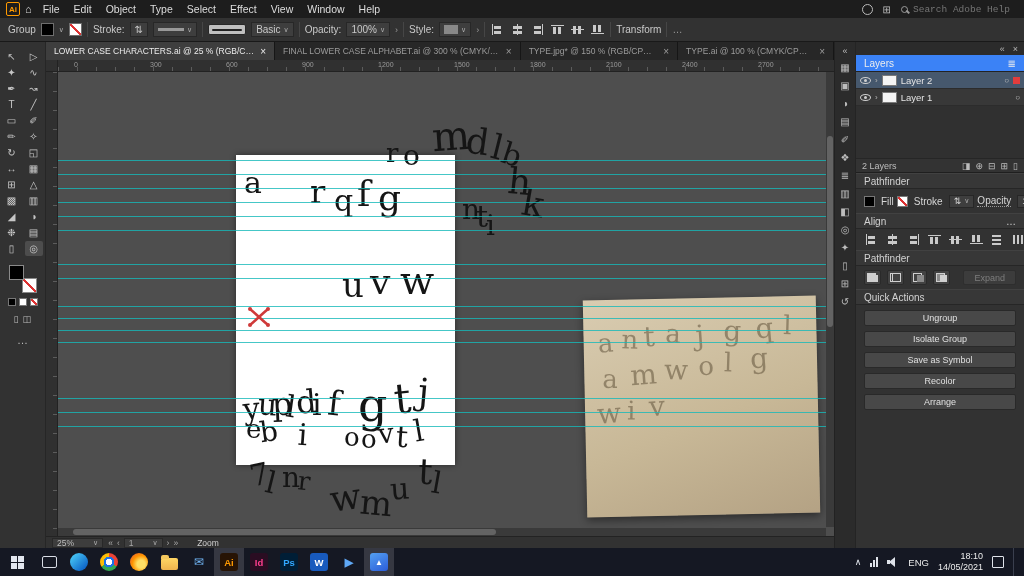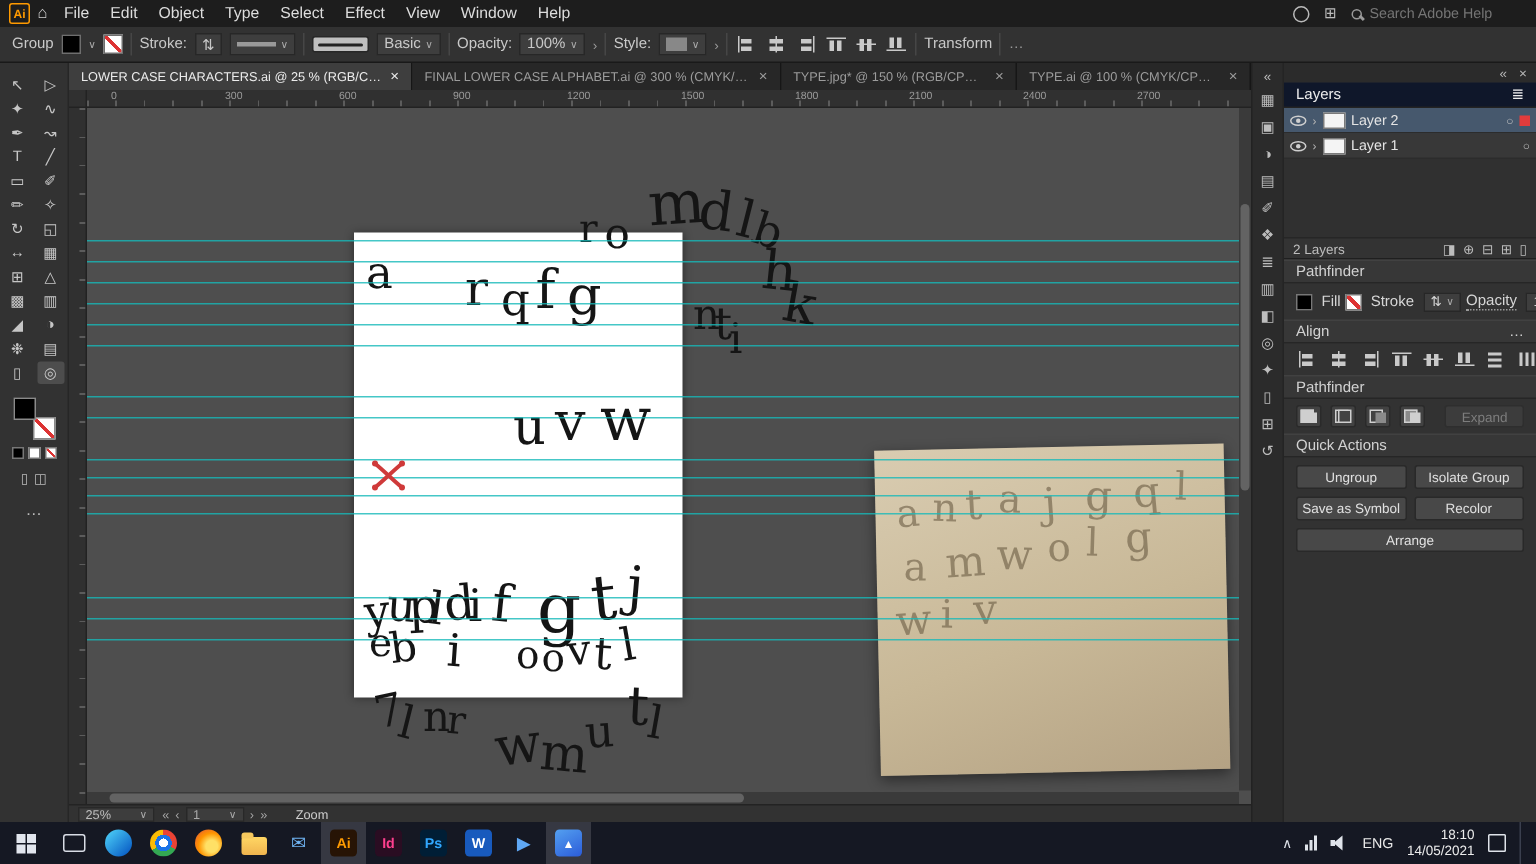--- a/index.html
+++ b/index.html
@@ -11,21 +11,21 @@
   .ai-logo{width:14px;height:14px;border:1px solid #ff9a00;color:#ff9a00;font-size:8px;font-weight:bold;display:flex;align-items:center;justify-content:center;border-radius:2px;margin-right:5px}
   .home-ic{color:#cfcfcf;margin-right:4px;font-size:11px}
   #menu-items{display:flex}
   .menu-item{padding:0 7px;color:#ddd;cursor:default}
   #menubar-right{margin-left:auto;display:flex;align-items:center;gap:10px}
   .round-user{width:11px;height:11px;border:1px solid #bbb;border-radius:50%}
   .mb-glyph{color:#bbb;font-size:10px}
   .mb-search{display:flex;align-items:center;gap:5px;color:#9a9a9a}
   .mag{width:7px;height:7px;border:1.5px solid #9a9a9a;border-radius:50%;position:relative;flex:none}
   .mag::after{content:"";position:absolute;width:4px;height:1.5px;background:#9a9a9a;transform:rotate(45deg);right:-3px;bottom:-1px}
-  .mb-search input{background:transparent;border:0;outline:0;color:#9a9a9a;font-size:9.5px;width:105px;font-family:Liberation Sans, sans-serif}
+  .mb-search input{background:transparent;border:0;outline:0;color:#9a9a9a;font-size:9.5px;width:105px;font-family:Liberation Mono, monospace}
 
   
   #controlbar{position:absolute;top:18px;left:0;right:0;height:24px;background:#323232;border-bottom:1px solid #191919;display:flex;align-items:center;gap:5px;padding:0 8px;font-size:10px;color:#c9c9c9;z-index:19}
   .cb-sep{width:1px;height:15px;background:#464646;flex:none}
   .swatch{width:13px;height:13px;border:1px solid #6e6e6e;flex:none}
   .swatch.black{background:#000}
   .swatch.none{background-color:#fff;background-image:linear-gradient(45deg,transparent 43%,#d33 43% 57%,transparent 57%)}
   .dd{display:flex;align-items:center;gap:3px;background:#3e3e3e;border:1px solid #272727;padding:0 4px;height:15px;flex:none}
   .dd-arrow{font-size:7px;color:#aaa}
   .chev{color:#999;font-size:9px}
@@ -84,21 +84,21 @@
 
   
   #panel-strip{width:21px;background:#2b2b2b;border-left:1px solid #222;display:flex;flex-direction:column;align-items:center;padding-top:4px;gap:7px;flex:none}
   .strip-collapse{color:#bdbdbd;font-size:9px}
   #panel-strip-icons{display:flex;flex-direction:column;gap:8px;align-items:center}
   .strip-icon{color:#bdbdbd;font-size:10px;line-height:1}
 
   
   #panels{width:169px;background:#323232;border-left:1px solid #242424;display:flex;flex-direction:column;font-size:10px;flex:none;overflow:hidden}
   .panels-top{height:13px;background:#2b2b2b;display:flex;justify-content:flex-end;align-items:center;gap:8px;padding:0 6px;color:#b5b5b5;font-size:9px;flex:none}
-  .layers-tab{height:17px;background:#0f172a;display:flex;align-items:center;justify-content:space-between;padding:0 8px;color:#ededed;border-bottom:1px solid #232323;flex:none}
+  .layers-tab{height:17px;background:#3b82f6;display:flex;align-items:center;justify-content:space-between;padding:0 8px;color:#ededed;border-bottom:1px solid #232323;flex:none}
   .layer-row{height:17px;display:flex;align-items:center;gap:4px;padding:0 4px;border-bottom:1px solid #2c2c2c;background:#383838;flex:none}
   .layer-row.selected{background:#46586d}
   .eye{width:11px;height:7px;border:1px solid #cfcfcf;border-radius:50%;position:relative;flex:none}
   .eye::after{content:"";position:absolute;left:3px;top:1px;width:3px;height:3px;border-radius:50%;background:#cfcfcf}
   .lr-chev{color:#b5b5b5;font-size:8px}
   .layer-thumb{width:15px;height:11px;background:#f4f4f4;border:1px solid #7a7a7a;flex:none}
   .layer-label{flex:1;color:#e4e4e4;font-size:9.5px}
   .target{color:#c4c4c4;font-size:8px}
   .layer-chip{width:7px;height:7px;background:#e23c3c;flex:none}
   .layers-empty{height:52px;background:#303030;flex:none}
@@ -135,21 +135,21 @@
 
   .pficon{position:relative;width:17px;height:15px;background:#424242;border:1px solid #2a2a2a;border-radius:2px;flex:none}
   .pficon::before{content:"";position:absolute;left:2px;top:2px;width:7px;height:7px;border:1px solid #cfcfcf}
   .pficon::after{content:"";position:absolute;right:2px;bottom:2px;width:7px;height:7px;background:#cfcfcf}
   .pf-unite::before{background:#cfcfcf}
   .pf-minus::after{background:#424242;border:1px solid #cfcfcf}
   .pf-intersect::after{background:#8a8a8a}
   .pf-exclude::before{background:#8a8a8a}
   .expand-btn{margin-left:auto;height:15px;background:#3c3c3c;border:1px solid #2e2e2e;color:#7d7d7d;border-radius:2px;padding:0 10px;display:flex;align-items:center;font-size:9px}
 
-  .qa-grid{display:grid;grid-template-columns:1fr 1fr;gap:5px;padding:5px 8px 2px}
+  .qa-grid{display:grid;grid-template-columns:1fr;gap:5px;padding:5px 8px 2px}
   .qa-btn{height:16px;background:#484848;border:1px solid #292929;border-radius:2px;display:flex;align-items:center;justify-content:center;color:#e0e0e0;font-size:9px;padding:0 3px;white-space:nowrap;overflow:hidden}
   .qa-full{grid-column:1 / -1}
   .qa-ge{display:flex;gap:3px;padding:3px 8px 6px}
   .qa-ge .qa-btn{flex:1}
   .qa-chev{width:15px;height:16px;background:#484848;border:1px solid #292929;border-radius:2px;display:flex;align-items:center;justify-content:center;color:#ccc;font-size:7px}
   .panel-fill{flex:1;background:#323232}
 
   
   #taskbar{position:absolute;left:0;right:0;bottom:0;height:28px;background:#151823;display:flex;align-items:center;z-index:30}
   .tb-start{width:34px;height:100%;display:flex;align-items:center;justify-content:center}

